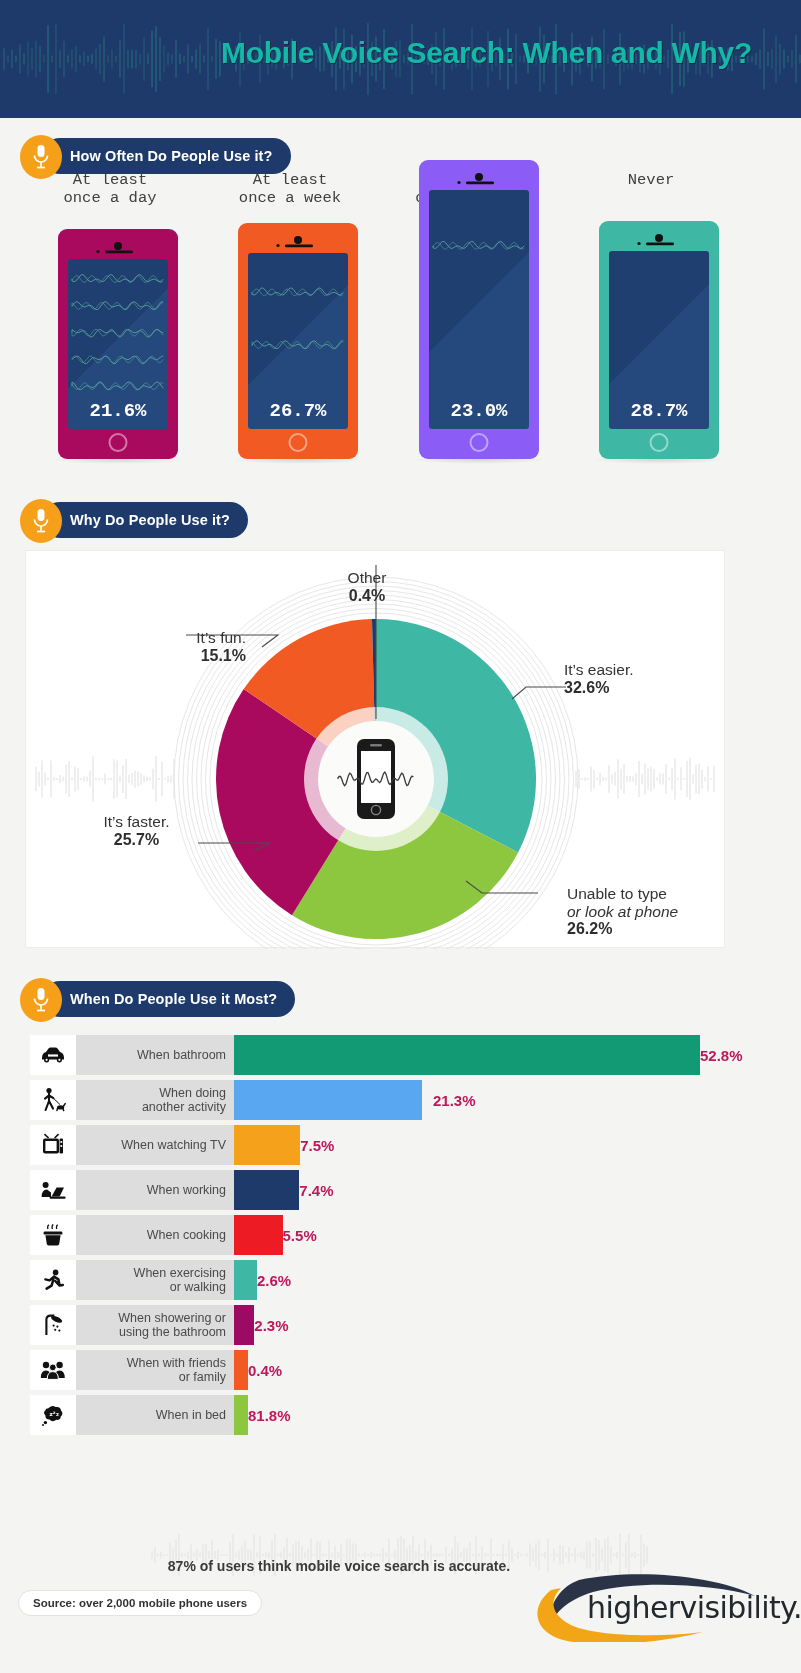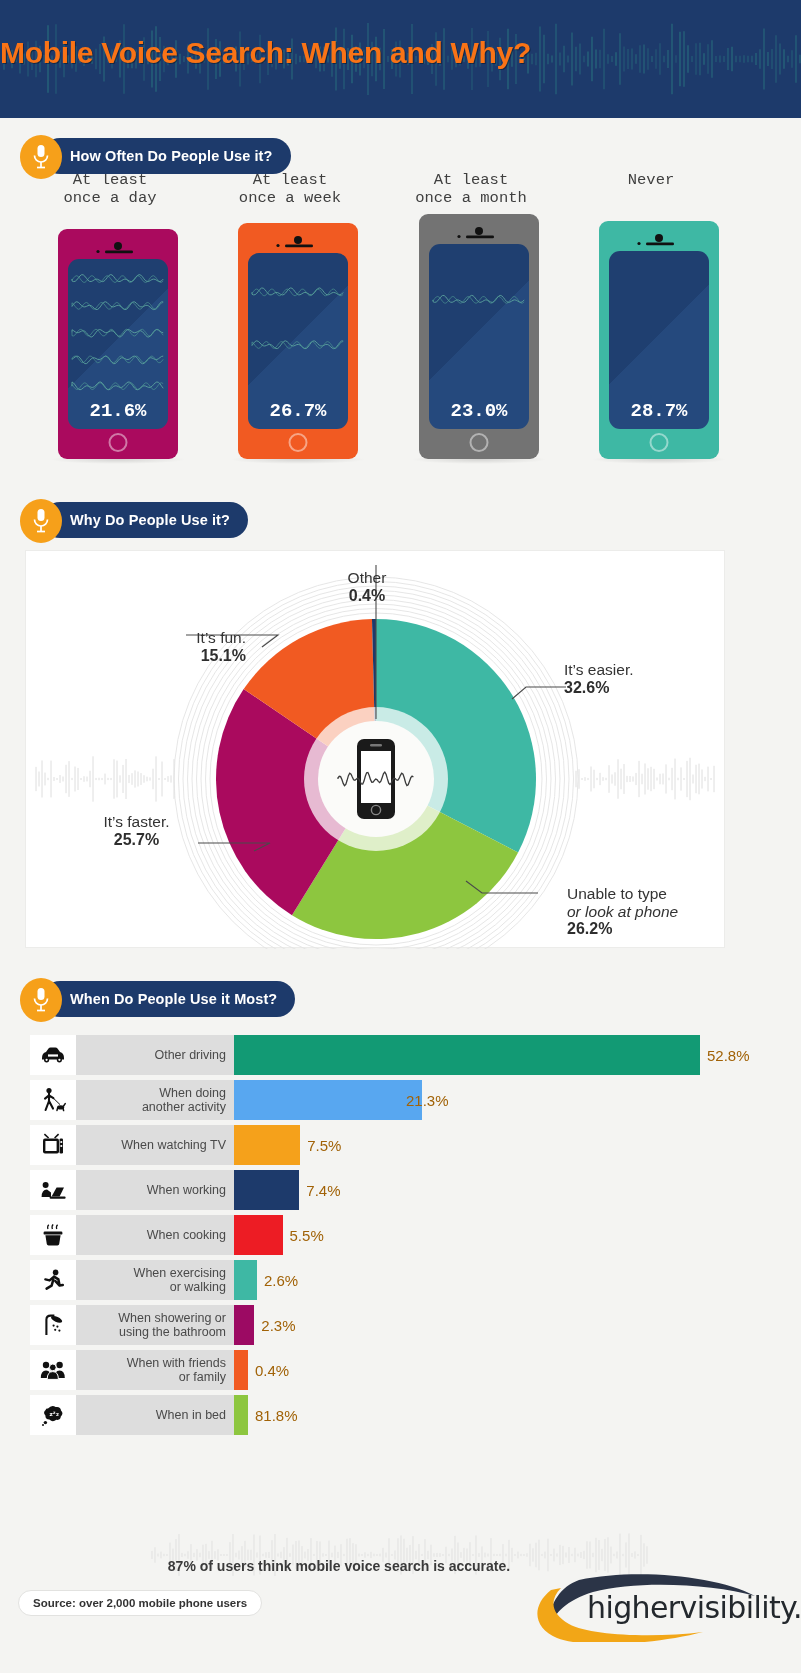--- a/index.html
+++ b/index.html
@@ -10,22 +10,22 @@
     background:#f4f4f2; overflow:hidden;
   }
 
   
   .header {
     position:absolute; left:0; top:0; width:801px; height:118px;
     background:#1d3a6b; overflow:hidden;
   }
   .header-wave { position:absolute; left:0; top:0; width:801px; height:118px; opacity:.55; }
   .header-title {
-    position:absolute; left:0; top:36px; width:752px; text-align:left;
-    color:#f97316; font-size:30px; font-weight:bold; letter-spacing:-0.3px;
+    position:absolute; left:0; top:36px; width:752px; text-align:right;
+    color:#14b8a6; font-size:30px; font-weight:bold; letter-spacing:-0.3px;
     text-shadow:1px 1px 0 rgba(0,0,0,.35);
   }
 
   
   .sec { position:absolute; height:42px; }
   .sec-mic {
     position:absolute; left:0; top:0; width:42px; height:44px;
     background:#f6a01a; border-radius:50%; z-index:3;
   }
   .sec-mic svg { position:absolute; left:11px; top:9px; }
@@ -45,21 +45,21 @@
     color:#3f3f3f; font-size:15.5px; line-height:18px;
   }
   .phone-body {
     position:absolute; left:38px; bottom:0; width:120px;
     border-radius:9px; overflow:hidden;
   }
   .phone-speaker { position:absolute; left:50%; transform:translateX(-50%); top:13px; width:46px; height:12px; }
   .phone-screen {
     position:absolute; left:10px; top:30px; right:10px; bottom:30px;
     background:linear-gradient(135deg,#1f3f70 0%,#1f3f70 48%,#25497d 48%,#25497d 100%);
-    border-radius:11px; overflow:hidden;
+    border-radius:3px; overflow:hidden;
   }
   .phone-val {
     position:absolute; left:0; right:0; bottom:7px; text-align:center;
     color:#fff; font-size:19px; font-weight:bold;
   }
   .phone-home {
     position:absolute; left:50%; transform:translateX(-50%); bottom:7px;
     width:19px; height:19px; border:2px solid rgba(255,255,255,.45); border-radius:50%;
   }
   .phone-shadow {
@@ -85,21 +85,21 @@
   }
   .bar-label {
     position:absolute; left:46px; top:0; width:158px; height:40px;
     background:#dddddd; color:#4a4a4a; font-size:12.5px; line-height:14px;
     display:flex; align-items:center; justify-content:flex-end;
     text-align:right; padding-right:8px;
   }
   .bar-fill { position:absolute; left:204px; top:0; height:40px; }
   .bar-val {
     position:absolute; top:0; height:40px; display:flex; align-items:center;
-    color:#a16207; font-size:15px; font-weight:normal; padding-left:7px;
+    color:#be185d; font-size:15px; font-weight:bold; 
   }
 
   
   .accuracy {
     position:absolute; left:0; top:1558px; width:678px; text-align:center;
     color:#3a3a3a; font-size:14px; font-weight:bold;
   }
   .accuracy-wave { position:absolute; left:150px; top:1525px; width:500px; height:55px; opacity:.5; }
   .source {
     position:absolute; left:18px; top:1590px; height:26px;
@@ -380,21 +380,21 @@
             <path d="M4 91.9 L4.0 88.85 L5.6 90.35 L7.2 92.51 L8.8 94.44 L10.4 95.33 L12.0 94.81 L13.6 93.10 L15.2 90.91 L16.8 89.15 L18.4 88.54 L20.0 89.35 L21.6 91.23 L23.2 93.41 L24.8 94.97 L26.4 95.28 L28.0 94.20 L29.6 92.18 L31.2 90.07 L32.8 88.72 L34.4 88.72 L36.0 90.05 L37.6 92.17 L39.2 94.19 L40.8 95.28 L42.4 94.98 L44.0 93.42 L45.6 91.25 L47.2 89.36 L48.8 88.55 L50.4 89.14 L52.0 90.89 L53.6 93.08 L55.2 94.80 L56.8 95.33 L58.4 94.45 L60.0 92.53 L61.6 90.37 L63.2 88.85 L64.8 88.62 L66.4 89.77 L68.0 91.82 L69.6 93.92 L71.2 95.19 L72.8 95.12 L74.4 93.73 L76.0 91.59 L77.6 89.60 L79.2 88.58 L80.8 88.96 L82.4 90.57 L84.0 92.75 L85.6 94.60 L87.2 95.34 L88.8 94.67 L90.4 92.87 L92.0 90.68 L93.6 89.02 L95.2 88.56" stroke="#4e9a94" stroke-width="0.8" fill="none" opacity="0.8"></path>
           </svg>
           <div class="phone-val">26.7%</div>
         </div>
         <div class="phone-home"></div>
       </div>
     </div>
     <div class="phone-col" style="left: 381px;">
       <div class="phone-cap">At least<br>once a month</div>
       <div class="phone-shadow"></div>
-      <div class="phone-body" style="height: 245px; background: #737373; margin-top: 38px;">
+      <div class="phone-body" style="height: 299px; background: #8b5cf6; margin-top: 38px;">
         <svg class="phone-speaker" viewBox="0 0 46 12">
           <circle cx="3" cy="9.5" r="1.6" fill="#111"></circle>
           <circle cx="23" cy="4" r="4" fill="#111"></circle>
           <rect x="10" y="8.6" width="28" height="2.6" rx="1.3" fill="#111"></rect>
         </svg>
         <div class="phone-screen">
           <svg width="100" height="175" viewBox="0 0 100 175" style="position: absolute; left: 0px; top: 0px;">
             <path d="M4 55.9 L4.0 57.71 L5.6 58.35 L7.2 58.07 L8.8 56.72 L10.4 54.68 L12.0 52.67 L13.6 51.48 L15.2 51.58 L16.8 52.94 L18.4 55.00 L20.0 56.98 L21.6 58.18 L23.2 58.30 L24.8 57.56 L26.4 56.54 L28.0 55.90 L29.6 56.02 L31.2 56.84 L32.8 57.84 L34.4 58.38 L36.0 57.93 L37.6 56.45 L39.2 54.35 L40.8 52.42 L42.4 51.40 L44.0 51.71 L45.6 53.22 L47.2 55.33 L48.8 57.23 L50.4 58.27 L52.0 58.24 L53.6 57.41 L55.2 56.41 L56.8 55.87 L58.4 56.11 L60.0 56.99 L61.6 57.97 L63.2 58.38 L64.8 57.77 L66.4 56.15 L68.0 54.03 L69.6 52.19 L71.2 51.36 L72.8 51.87 L74.4 53.52 L76.0 55.64 L77.6 57.45 L79.2 58.33 L80.8 58.15 L82.4 57.25 L84.0 56.29 L85.6 55.85 L87.2 56.21 L88.8 57.15 L90.4 58.08 L92.0 58.36 L93.6 57.59 L95.2 55.85" stroke="#5fa8a0" stroke-width="0.9" fill="none" opacity="0.95"></path>
             <path d="M4 55.9 L4.0 56.86 L5.6 54.67 L7.2 52.97 L8.8 52.47 L10.4 53.37 L12.0 55.30 L13.6 57.46 L15.2 58.95 L16.8 59.16 L18.4 57.99 L20.0 55.94 L21.6 53.84 L23.2 52.59 L24.8 52.68 L26.4 54.10 L28.0 56.24 L29.6 58.22 L31.2 59.22 L32.8 58.82 L34.4 57.19 L36.0 55.00 L37.6 53.17 L39.2 52.45 L40.8 53.14 L42.4 54.96 L44.0 57.15 L45.6 58.79 L47.2 59.22 L48.8 58.25 L50.4 56.28 L52.0 54.14 L53.6 52.70 L55.2 52.57 L56.8 53.81 L58.4 55.89 L60.0 57.96 L61.6 59.15 L63.2 58.97 L64.8 57.50 L66.4 55.34 L68.0 53.40 L69.6 52.47 L71.2 52.95 L72.8 54.63 L74.4 56.82 L76.0 58.60 L77.6 59.25 L79.2 58.48 L80.8 56.62 L82.4 54.44 L84.0 52.85 L85.6 52.50 L87.2 53.54 L88.8 55.54 L90.4 57.67 L92.0 59.05 L93.6 59.09 L95.2 57.80" stroke="#4e9a94" stroke-width="0.8" fill="none" opacity="0.8"></path>
           </svg>
@@ -599,40 +599,40 @@
         <svg width="26" height="18" viewBox="0 0 26 18">
           <path d="M2 12 Q2 7 6 6 L8.5 2.6 Q9.2 1.6 10.6 1.6 L15.4 1.6 Q16.8 1.6 17.5 2.6 L20 6 Q24 7 24 12 L24 13.6 L2 13.6 Z" fill="#111"></path>
           <circle cx="6.6" cy="13.8" r="2.6" fill="#111"></circle>
           <circle cx="19.4" cy="13.8" r="2.6" fill="#111"></circle>
           <circle cx="6.6" cy="13.8" r="1.1" fill="#fff"></circle>
           <circle cx="19.4" cy="13.8" r="1.1" fill="#fff"></circle>
           <rect x="8" y="8.4" width="10" height="2.2" fill="#fff"></rect>
         </svg>
       </div>
       <div class="bar-label">
-        <span>Other driving</span>
+        <span>When bathroom</span>
       </div>
       <div class="bar-fill" style="width: 466px; background: rgb(18, 154, 116);"></div>
       <div class="bar-val" style="left: 670px;">52.8%</div>
     </div>
     <div class="bar-row">
       <div class="bar-icon">
         <svg width="26" height="26" viewBox="0 0 26 26">
           <circle cx="9" cy="3.6" r="2.6" fill="#111"></circle>
           <path d="M9 6.4 L9 14 M9 14 L5.6 23 M9 14 L13 21.6 M9 8.4 L5 11.6 M9 8.4 L13.4 11.2" stroke="#111" stroke-width="2.1" fill="none" stroke-linecap="round"></path>
           <path d="M13.4 11.2 L20 17.6" stroke="#111" stroke-width="1" fill="none"></path>
           <ellipse cx="20.6" cy="20.4" rx="3.6" ry="2.1" fill="#111"></ellipse>
           <path d="M23.6 19 L25.2 16.6 M17.6 20.8 L17 23.4 M23.2 21.6 L23.6 23.6" stroke="#111" stroke-width="1.5" stroke-linecap="round"></path>
         </svg>
       </div>
       <div class="bar-label">
         <span>When doing<br>another activity</span>
       </div>
       <div class="bar-fill" style="width: 187.989px; background: rgb(88, 167, 240);"></div>
-      <div class="bar-val" style="left: 369px;">21.3%</div>
+      <div class="bar-val" style="left: 403px;">21.3%</div>
     </div>
     <div class="bar-row">
       <div class="bar-icon">
         <svg width="24" height="24" viewBox="0 0 24 24">
           <path d="M7.6 5 L3.4 1.2 M13.6 5 L17.6 1.2" stroke="#111" stroke-width="1.6"></path>
           <rect x="2" y="5.4" width="16" height="15" rx="2" fill="#111"></rect>
           <rect x="4.4" y="8" width="11.2" height="10" fill="#fff"></rect>
           <rect x="18.6" y="5.4" width="3.4" height="15" rx="1.2" fill="#111"></rect>
           <circle cx="20.3" cy="9" r="1.1" fill="#fff"></circle>
           <circle cx="20.3" cy="13" r="1.1" fill="#fff"></circle>

